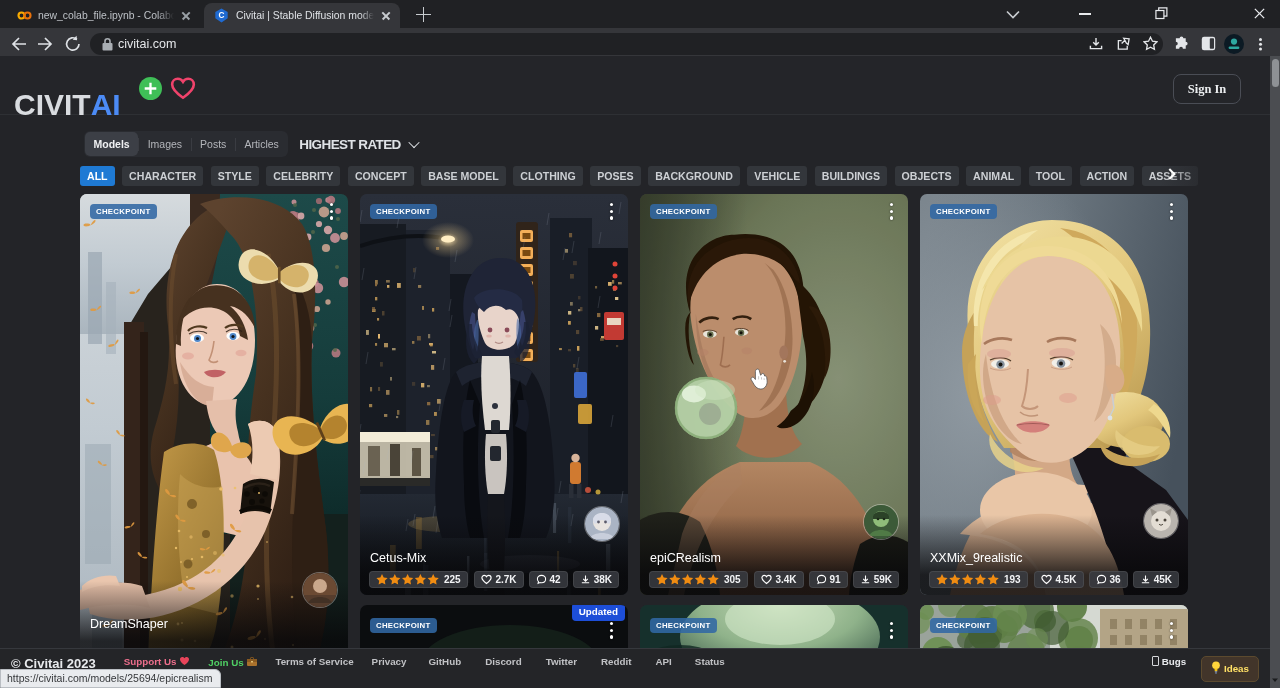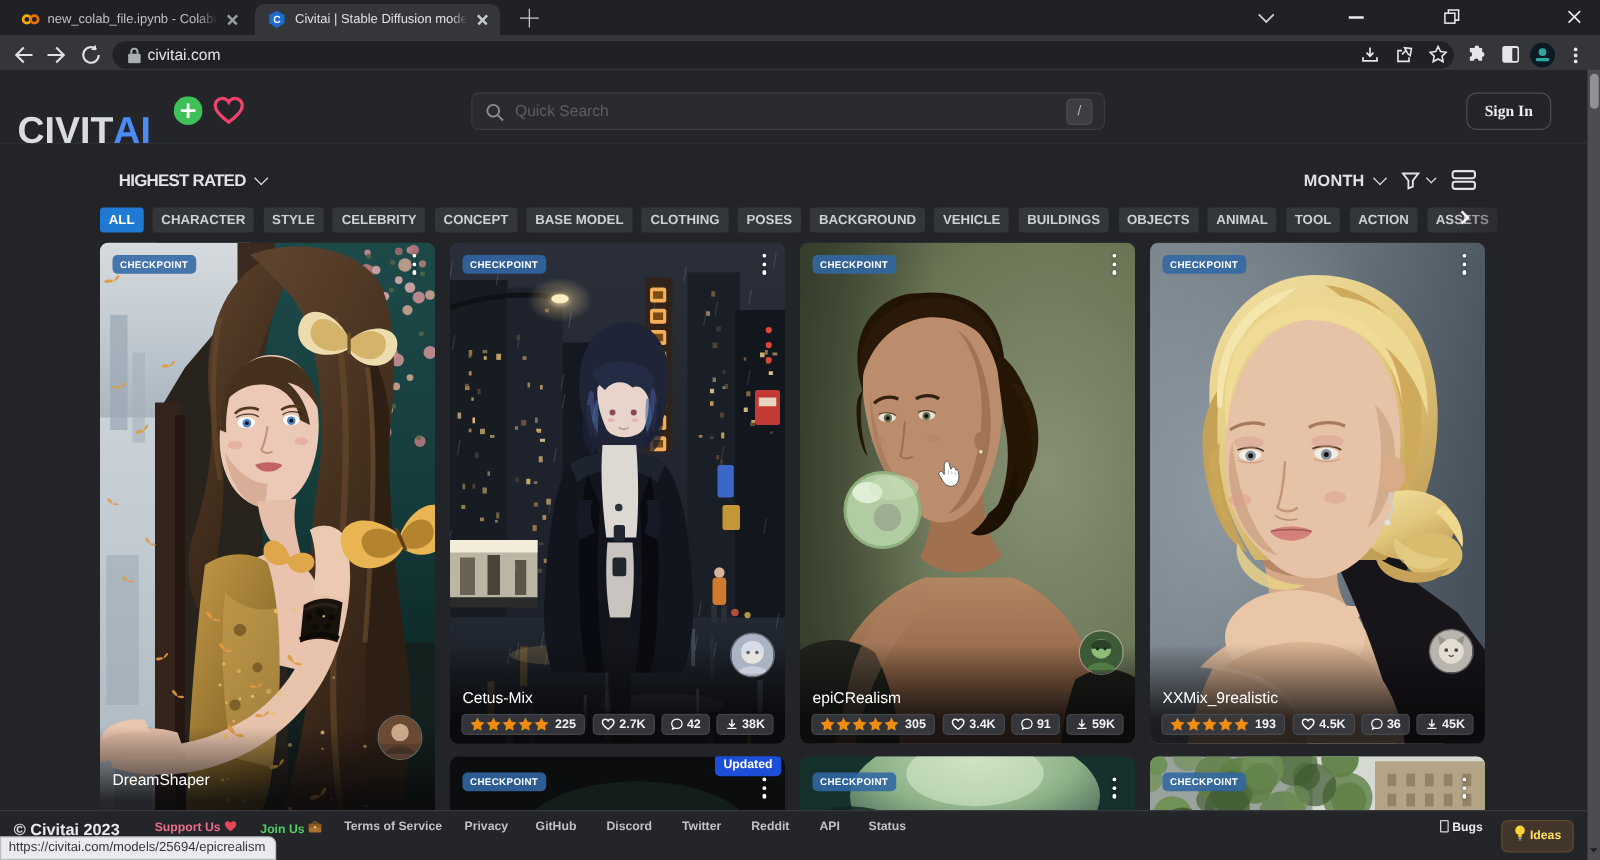--- a/index.html
+++ b/index.html
@@ -173,45 +173,34 @@
 
   <div id="siteheader">
     <div id="logo">CIVIT<b>AI</b></div>
     <svg class="abs" style="left:139px;top:21px" width="23" height="23" viewBox="0 0 23 23">
       <circle cx="11.5" cy="11.5" r="11.5" fill="#3fbf57"></circle>
       <path d="M11.5 5.7 V17.3 M5.7 11.5 H17.3" stroke="#fff" stroke-width="2.3"></path>
     </svg>
     <svg class="abs" style="left:170px;top:20px" width="26" height="25" viewBox="0 0 24 22">
       <path d="M12 19.5 C5 14.5 2 11 2 7.2 C2 4.3 4.3 2 7.2 2 C9.2 2 11 3.1 12 4.8 C13 3.1 14.8 2 16.8 2 C19.7 2 22 4.3 22 7.2 C22 11 19 14.5 12 19.5 Z" fill="none" stroke="#f0436b" stroke-width="2.4"></path>
     </svg>
-    <div id="searchbox">
-      <svg class="abs" style="left:10px;top:7px" width="16" height="16" viewBox="0 0 17 17">
-        <circle cx="7" cy="7" r="5" fill="none" stroke="#8b8e93" stroke-width="1.6"></circle>
-        <path d="M10.8 10.8 L15.3 15.3" stroke="#8b8e93" stroke-width="1.6"></path>
-      </svg>
-      <div class="ph">Quick Search</div>
-      <div class="kbd">/</div>
+    <div id="signin">Sign In</div>
+  </div>
+
+  <div id="navrow">
+    <div id="seg">
+      <div class="segitem active">Models</div>
+      <div class="segdiv"></div>
+      <div class="segitem">Images</div>
+      <div class="segdiv"></div>
+      <div class="segitem">Posts</div>
+      <div class="segdiv"></div>
+      <div class="segitem">Articles</div>
     </div>
-    <div id="signin">Sign In</div>
-  </div>
-
-  <div id="navrow">
     <div class="sorter">HIGHEST RATED <span class="chev"></span></div>
-  </div>
-  <div id="righttools">
-    <span style="font-size:13px;font-weight:bold;letter-spacing:0.2px;">MONTH</span>
-    <span class="chev" style="margin-left:8px"></span>
-    <svg style="margin-left:13px" width="15" height="15" viewBox="0 0 17 17">
-      <path d="M1.5 2 H15.5 L10.5 8.5 V14 L6.5 15.5 V8.5 Z" fill="none" stroke="#dfe2e6" stroke-width="1.7"></path>
-    </svg>
-    <span class="chev" style="width:6px;height:6px;margin-left:6px"></span>
-    <svg style="margin-left:13px" width="20" height="16" viewBox="0 0 21 17">
-      <rect x="1" y="1" width="19" height="6" rx="2" fill="none" stroke="#dfe2e6" stroke-width="1.8"></rect>
-      <rect x="1" y="10" width="19" height="6" rx="2" fill="none" stroke="#dfe2e6" stroke-width="1.8"></rect>
-    </svg>
   </div>
 
   <div id="chips">
     <div class="chip blue">ALL</div>
     <div class="chip">CHARACTER</div>
     <div class="chip">STYLE</div>
     <div class="chip">CELEBRITY</div>
     <div class="chip">CONCEPT</div>
     <div class="chip">BASE MODEL</div>
     <div class="chip">CLOTHING</div>

